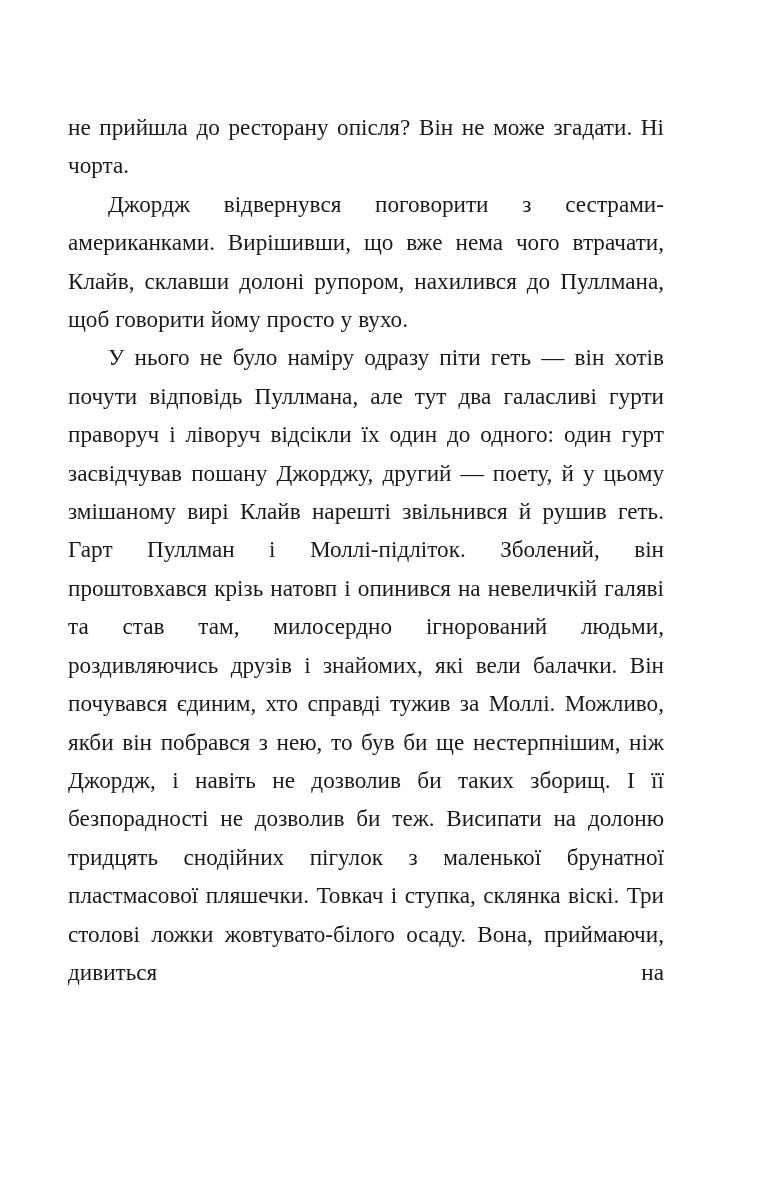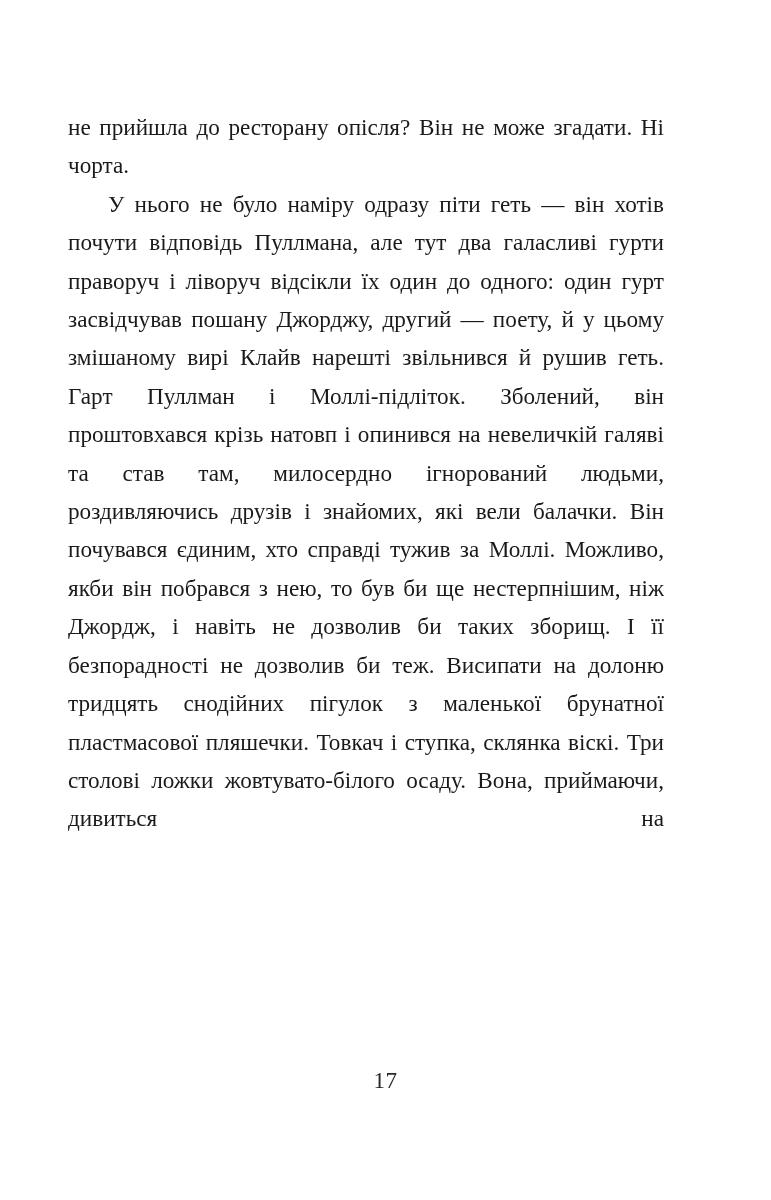--- a/index.html
+++ b/index.html
@@ -65,21 +65,21 @@
 </style>
 </head>
 <body>
 
 <div class="page">
 
   <div class="text-column">
 
     <p class="para">не прийшла до ресторану опісля? Він не може згадати. Ні чорта.</p>
 
+    <p class="para indent">Джордж відвернувся поговорити з сестрами-американками. Вирішивши, що вже нема чого втрачати, Клайв, склавши долоні рупором, нахилився до Пуллмана, щоб говорити йому просто у вухо.</p>
 
 
     <p class="para indent continues">У нього не було наміру одразу піти геть — він хотів почути відповідь Пуллмана, але тут два галасливі гурти праворуч і ліворуч відсікли їх один до одного: один гурт засвідчував пошану Джорджу, другий — поету, й у цьому змішаному вирі Клайв нарешті звільнився й рушив геть. Гарт Пуллман і Моллі-підліток. Зболений, він проштовхався крізь натовп і опинився на невеличкій галяві та став там, милосердно ігнорований людьми, роздивляючись друзів і знайомих, які вели балачки. Він почувався єдиним, хто справді тужив за Моллі. Можливо, якби він побрався з нею, то був би ще нестерпнішим, ніж Джордж, і навіть не дозволив би таких зборищ. І її безпорадності не дозволив би теж. Висипати на долоню тридцять снодійних пігулок з маленької брунатної пластмасової пляшечки. Товкач і ступка, склянка віскі. Три столові ложки жовтувато-білого осаду. Вона, приймаючи, дивиться на</p>
 
   </div>
 
-  <div class="folio">17</div>
 
 </div>
 
 </body></html>

